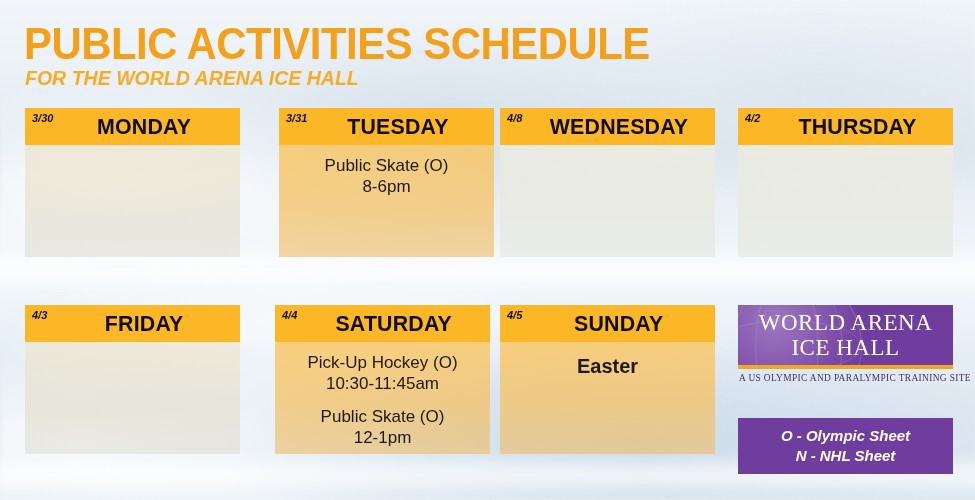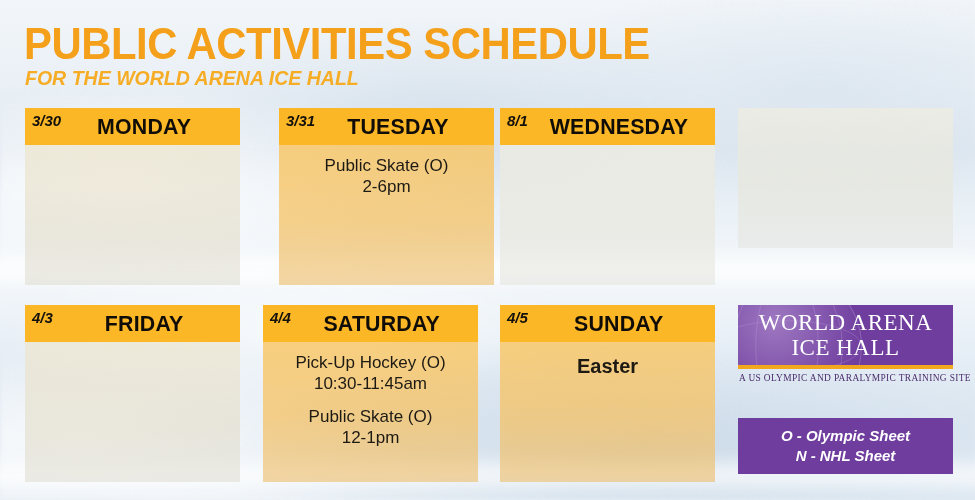--- a/index.html
+++ b/index.html
@@ -58,29 +58,29 @@
   }
 
   
   .card{position:absolute;width:215px;}
   .card .hdr{
     position:relative;height:37px;background:#fbb726;
     display:flex;align-items:center;justify-content:center;
   }
   .card .date{
     position:absolute;left:7px;top:4px;
-    font-size:15px;font-style:italic;font-weight:bold;color:#14110c;
+    font-size:11px;font-style:italic;font-weight:bold;color:#14110c;
   }
   .card .dayname{
     font-size:22px;font-weight:bold;color:#100d08;
     letter-spacing:.2px;transform:scaleX(.97);
     white-space:nowrap;padding-left:24px;
   }
   .card .body{
-    height:140px;padding:10px 6px 0;box-sizing:border-box;
+    height:112px;padding:10px 6px 0;box-sizing:border-box;
     text-align:center;color:#1d1a14;
   }
   .card.tinted .body{
     background:
       linear-gradient(180deg, rgba(250,196,92,.78), rgba(245,192,96,.72) 55%, rgba(236,190,110,.62));
   }
   .card.pale .body{
     background:
       linear-gradient(180deg, rgba(238,230,206,.72), rgba(226,219,199,.6) 60%, rgba(219,216,203,.5));
   }
@@ -169,42 +169,46 @@
         <div class="body"></div>
       </div>
       <div class="card tinted" style="left: 263px; top: 108px; padding-left: 16px;">
         <div class="hdr">
           <div class="date">3/31</div>
           <div class="dayname">TUESDAY</div>
         </div>
         <div class="body">
           <div class="evt">
             <span class="ttl">Public Skate (O)</span>
-            <span class="tm">2-6pm</span>
+            <span class="tm">8-6pm</span>
           </div>
         </div>
       </div>
       <div class="card paler" style="left: 500px; top: 108px;">
         <div class="hdr">
-          <div class="date">8/1</div>
+          <div class="date">4/8</div>
           <div class="dayname">WEDNESDAY</div>
         </div>
         <div class="body"></div>
       </div>
       <div class="card paler" style="left: 738px; top: 108px;">
+        <div class="hdr">
+          <div class="date">4/2</div>
+          <div class="dayname">THURSDAY</div>
+        </div>
         <div class="body"></div>
       </div>
       <div class="card pale" style="left: 25px; top: 305px;">
         <div class="hdr">
           <div class="date">4/3</div>
           <div class="dayname">FRIDAY</div>
         </div>
         <div class="body"></div>
       </div>
-      <div class="card tinted" style="left: 263px; top: 305px;">
+      <div class="card tinted" style="left: 275px; top: 305px;">
         <div class="hdr">
           <div class="date">4/4</div>
           <div class="dayname">SATURDAY</div>
         </div>
         <div class="body">
           <div class="evt">
             <span class="ttl">Pick-Up Hockey (O)</span>
             <span class="tm">10:30-11:45am</span>
           </div>
           <div class="evt">

